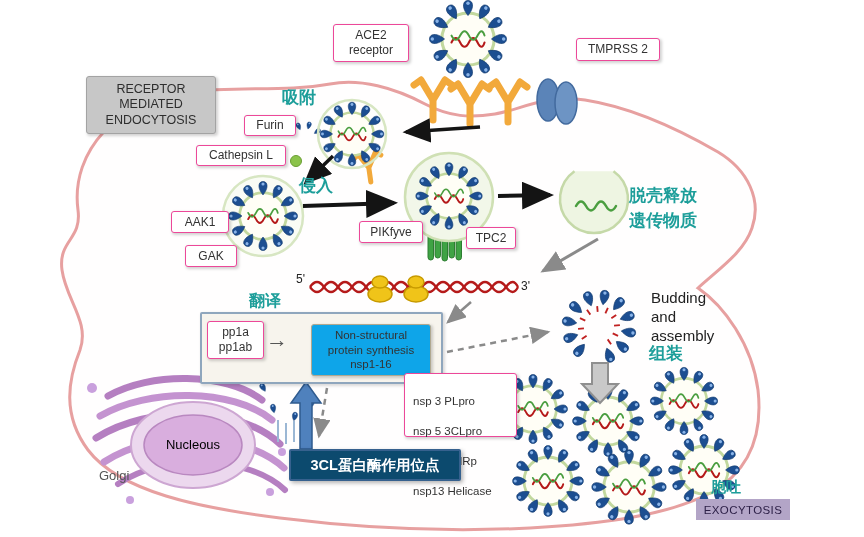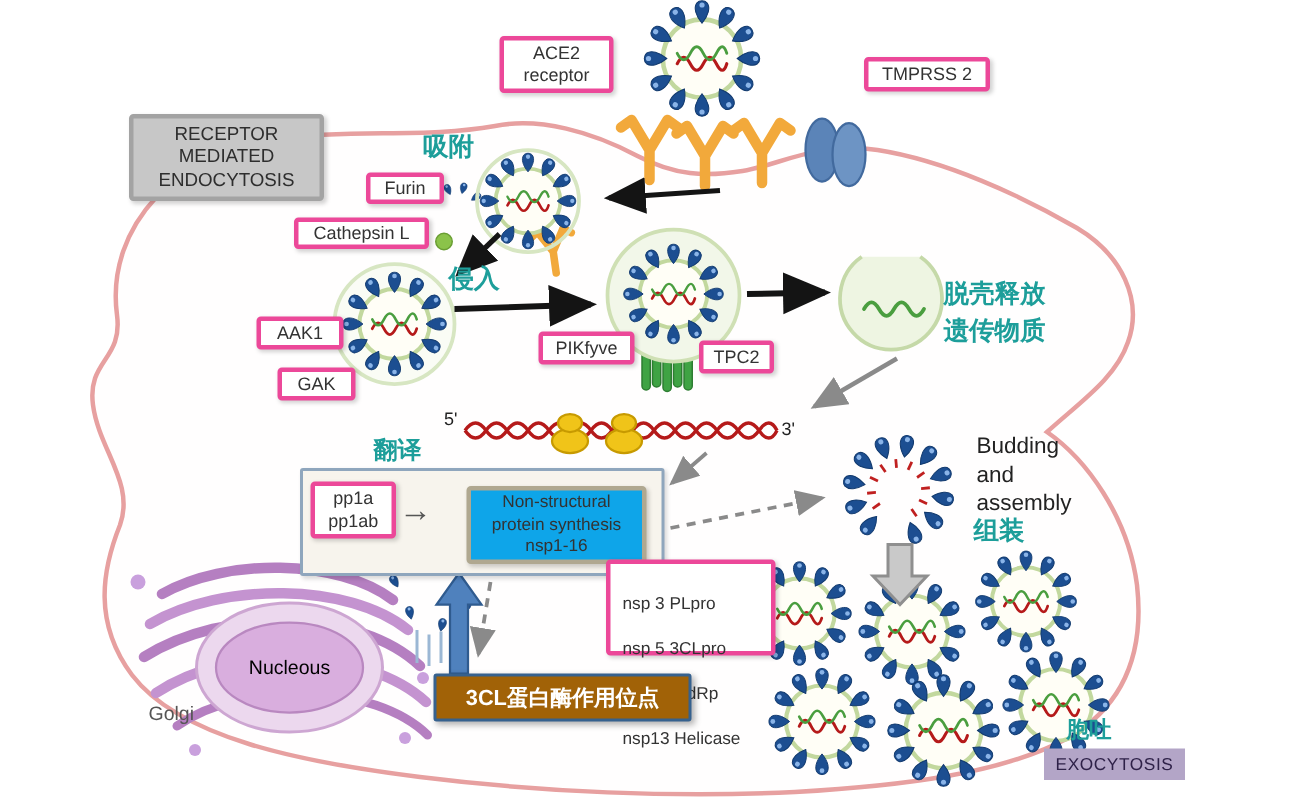--- a/index.html
+++ b/index.html
@@ -1,34 +1,34 @@
 <!DOCTYPE html>
 <html><head>
 <meta charset="utf-8">
 <style>
   * { margin:0; padding:0; box-sizing:border-box; }
   html,body { width:864px; height:537px; background:#ffffff; overflow:hidden;
               font-family:"Liberation Sans","DejaVu Sans",sans-serif; }
   .stage { position:absolute; left:0; top:0; width:864px; height:537px; }
   svg.layer { position:absolute; left:0; top:0; z-index:1; }
   .ui { position:absolute; left:0; top:0; width:864px; height:537px; z-index:2; }
-  .box { position:absolute; background:#ffffff; border:3px solid #ec4899; border-radius:3px;
+  .box { position:absolute; background:#ffffff; border:1px solid #ec4899; border-radius:3px;
          display:flex; align-items:center; justify-content:center; text-align:center;
          color:#333; white-space:pre-line; box-shadow:1.5px 1.5px 3px rgba(0,0,0,.18);
          font-size:12px; line-height:1.25; }
   .gray { background:#c7c7c7; border-color:#a3a3a3; font-size:12.5px; color:#2e2e2e; }
   .teal { position:absolute; color:#1d9e9a; font-weight:700; font-size:17px;
           white-space:pre-line; line-height:1.45; }
   .plain { position:absolute; color:#222; white-space:pre-line; }
   .frame { position:absolute; border:2px solid #8fa6bd; background:#f7f4ed; border-radius:2px;
            box-shadow:1.5px 1.5px 3px rgba(0,0,0,.15); }
   .tanbox { background:#0ea5e9; border-color:#b0a890; }
   .nsp-list { display:block; text-align:left; padding:5px 6px 4px 8px; line-height:1.3; }
   .nsp-list span { display:block; }
-  .blue-box { position:absolute; background:#a16207; border:2px solid #36618e; color:#fff;
+  .blue-box { position:absolute; background:#0c4a6e; border:2px solid #36618e; color:#fff;
               font-weight:700; font-size:14.5px; display:flex; align-items:center;
               justify-content:center; border-radius:2px; box-shadow:2px 2px 4px rgba(0,0,0,.3); }
   .exo { position:absolute; background:#b3a5c7; color:#2e2148; font-size:11.5px;
          display:flex; align-items:center; justify-content:center; letter-spacing:.4px; }
   .mini-arrow { position:absolute; color:#555; font-size:22px; font-weight:bold; }
 </style>
 </head>
 <body>
 
 <div class="stage">

